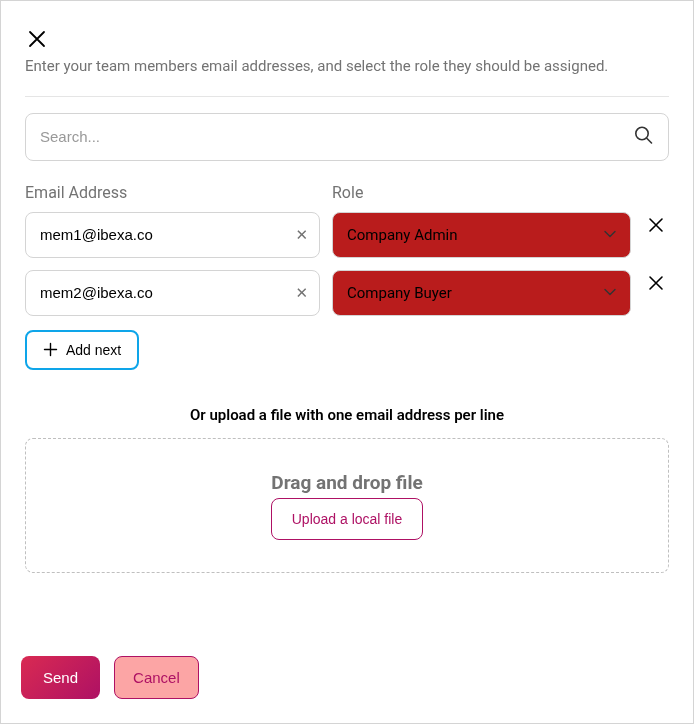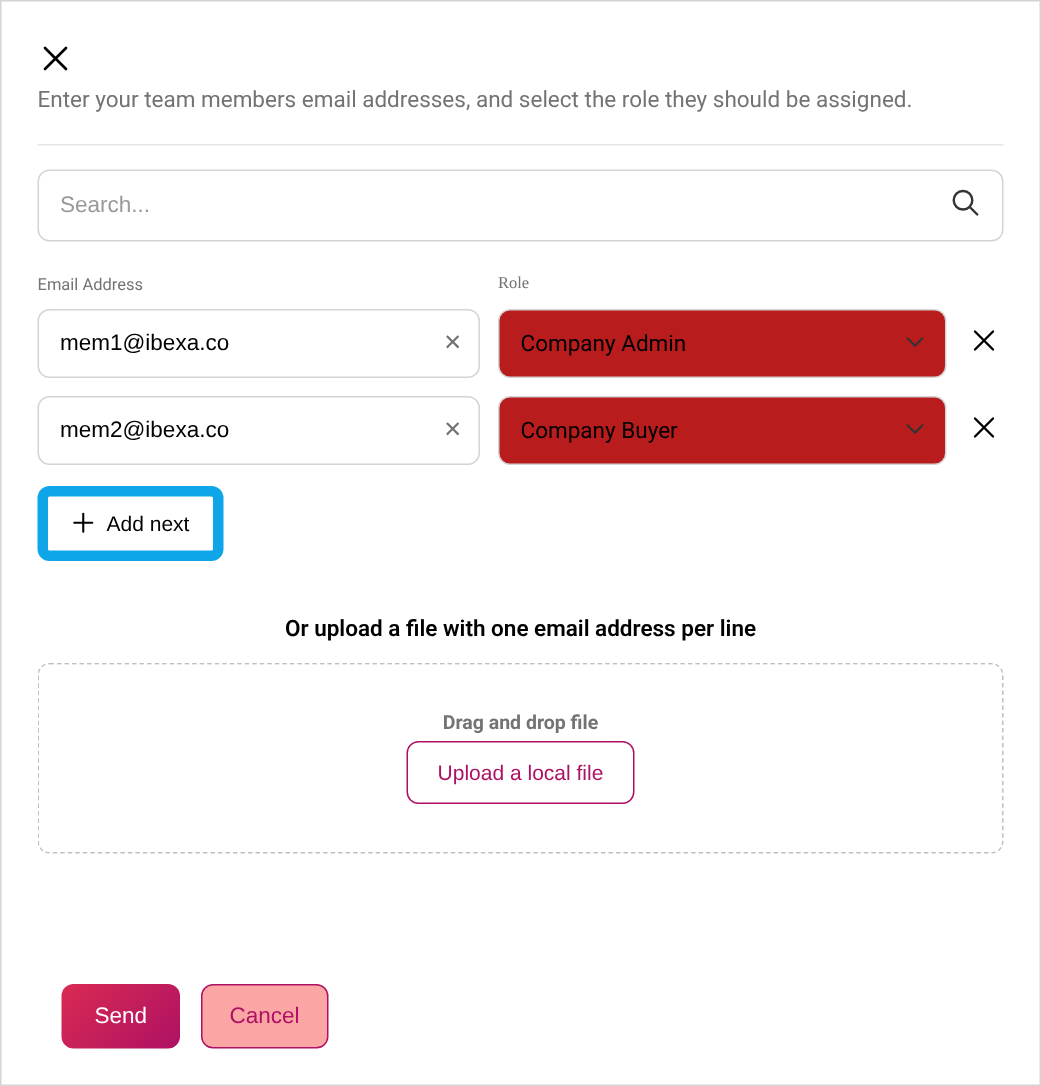--- a/index.html
+++ b/index.html
@@ -65,40 +65,38 @@
       top: 50%;
       transform: translateY(-50%);
       cursor: pointer;
     }
     .columns-header {
       display: flex;
       gap: 12px;
       margin-bottom: 10px;
     }
     .col-label {
-      font-size: 11px;
+      font-size: 16px;
       color: #737373;
     }
     .col-email-lbl {
       width: 295px;
     }
     .col-role-lbl {
       flex: 1;
-      font-family: Liberation Serif, serif;
     }
     .rows {
       display: flex;
       flex-direction: column;
       gap: 12px;
       margin-bottom: 14px;
     }
     .row {
       display: flex;
       gap: 12px;
-      align-items: center;
     }
     .email-field {
       position: relative;
       width: 295px;
     }
     .email-input {
       width: 100%;
       height: 46px;
       border: 1px solid #d4d4d4;
       border-radius: 8px;
@@ -142,21 +140,21 @@
     }
     .remove-btn {
       cursor: pointer;
       padding: 4px;
       flex-shrink: 0;
     }
     .add-next-btn {
       display: inline-flex;
       align-items: center;
       gap: 8px;
-      border: 7px solid #0ea5e9;
+      border: 2px solid #0ea5e9;
       border-radius: 8px;
       padding: 10px 16px;
       background: #fff;
       cursor: pointer;
       font-size: 14px;
       color: #000;
     }
     .upload-heading {
       text-align: center;
       font-size: 15px;
@@ -165,21 +163,21 @@
       margin-top: 36px;
       margin-bottom: 14px;
     }
     .dropzone {
       border: 1px dashed #bfbfbf;
       border-radius: 8px;
       padding: 32px 20px;
       text-align: center;
     }
     .dz-title {
-      font-size: 13px;
+      font-size: 19px;
       font-weight: 700;
       color: #737373;
       margin-bottom: 4px;
     }
     .dz-or {
       font-size: 14px;
       color: #737373;
       margin-bottom: 16px;
     }
     .upload-btn {
@@ -187,21 +185,21 @@
       border: 1px solid #ae1164;
       color: #ae1164;
       background: #fff;
       border-radius: 8px;
       padding: 12px 20px;
       font-size: 14px;
       cursor: pointer;
     }
     .footer {
       position: absolute;
-      left: 40px;
+      left: 20px;
       bottom: 24px;
       display: flex;
       gap: 14px;
     }
     .send-btn {
       background: linear-gradient(135deg, #d92a52 0%, #ae1164 100%);
       color: #fff;
       border: none;
       border-radius: 8px;
       padding: 12px 22px;

